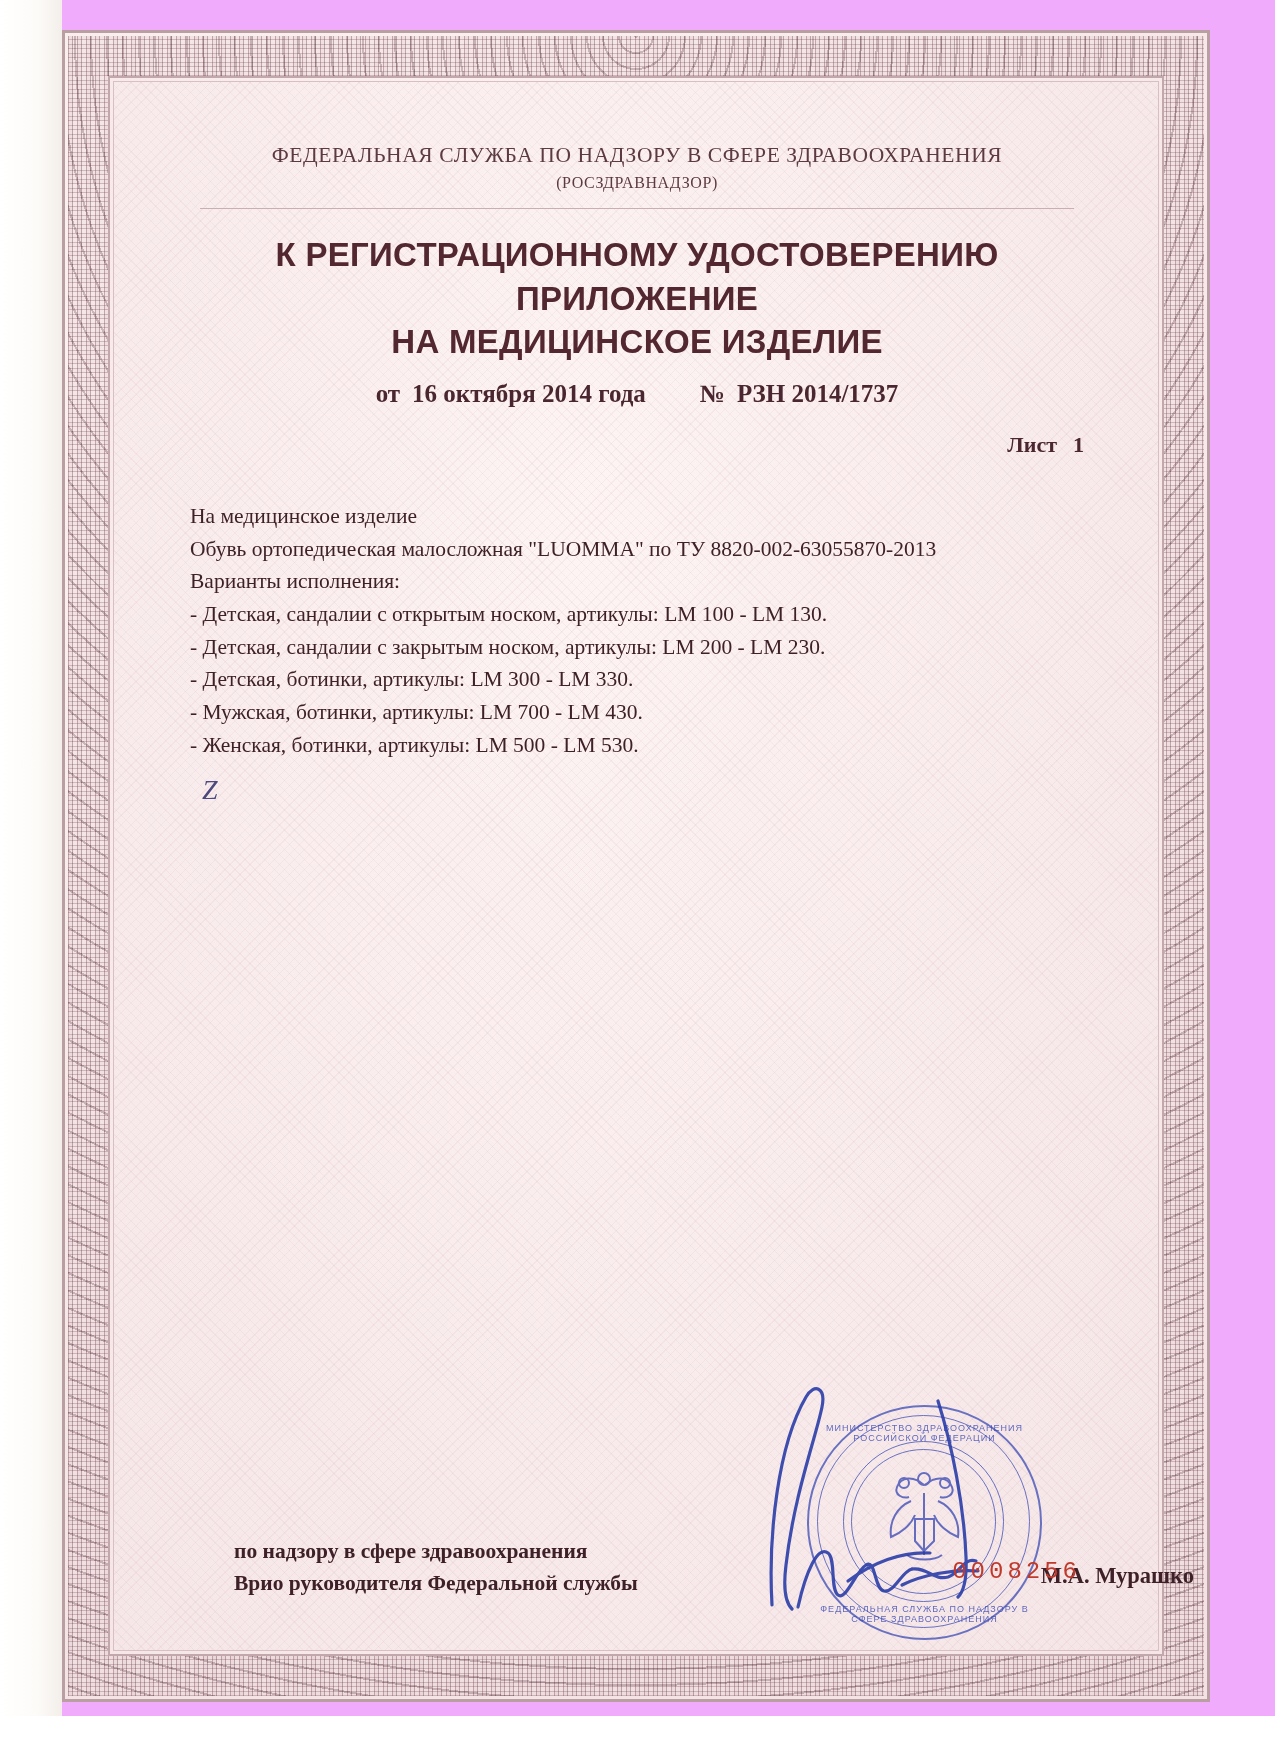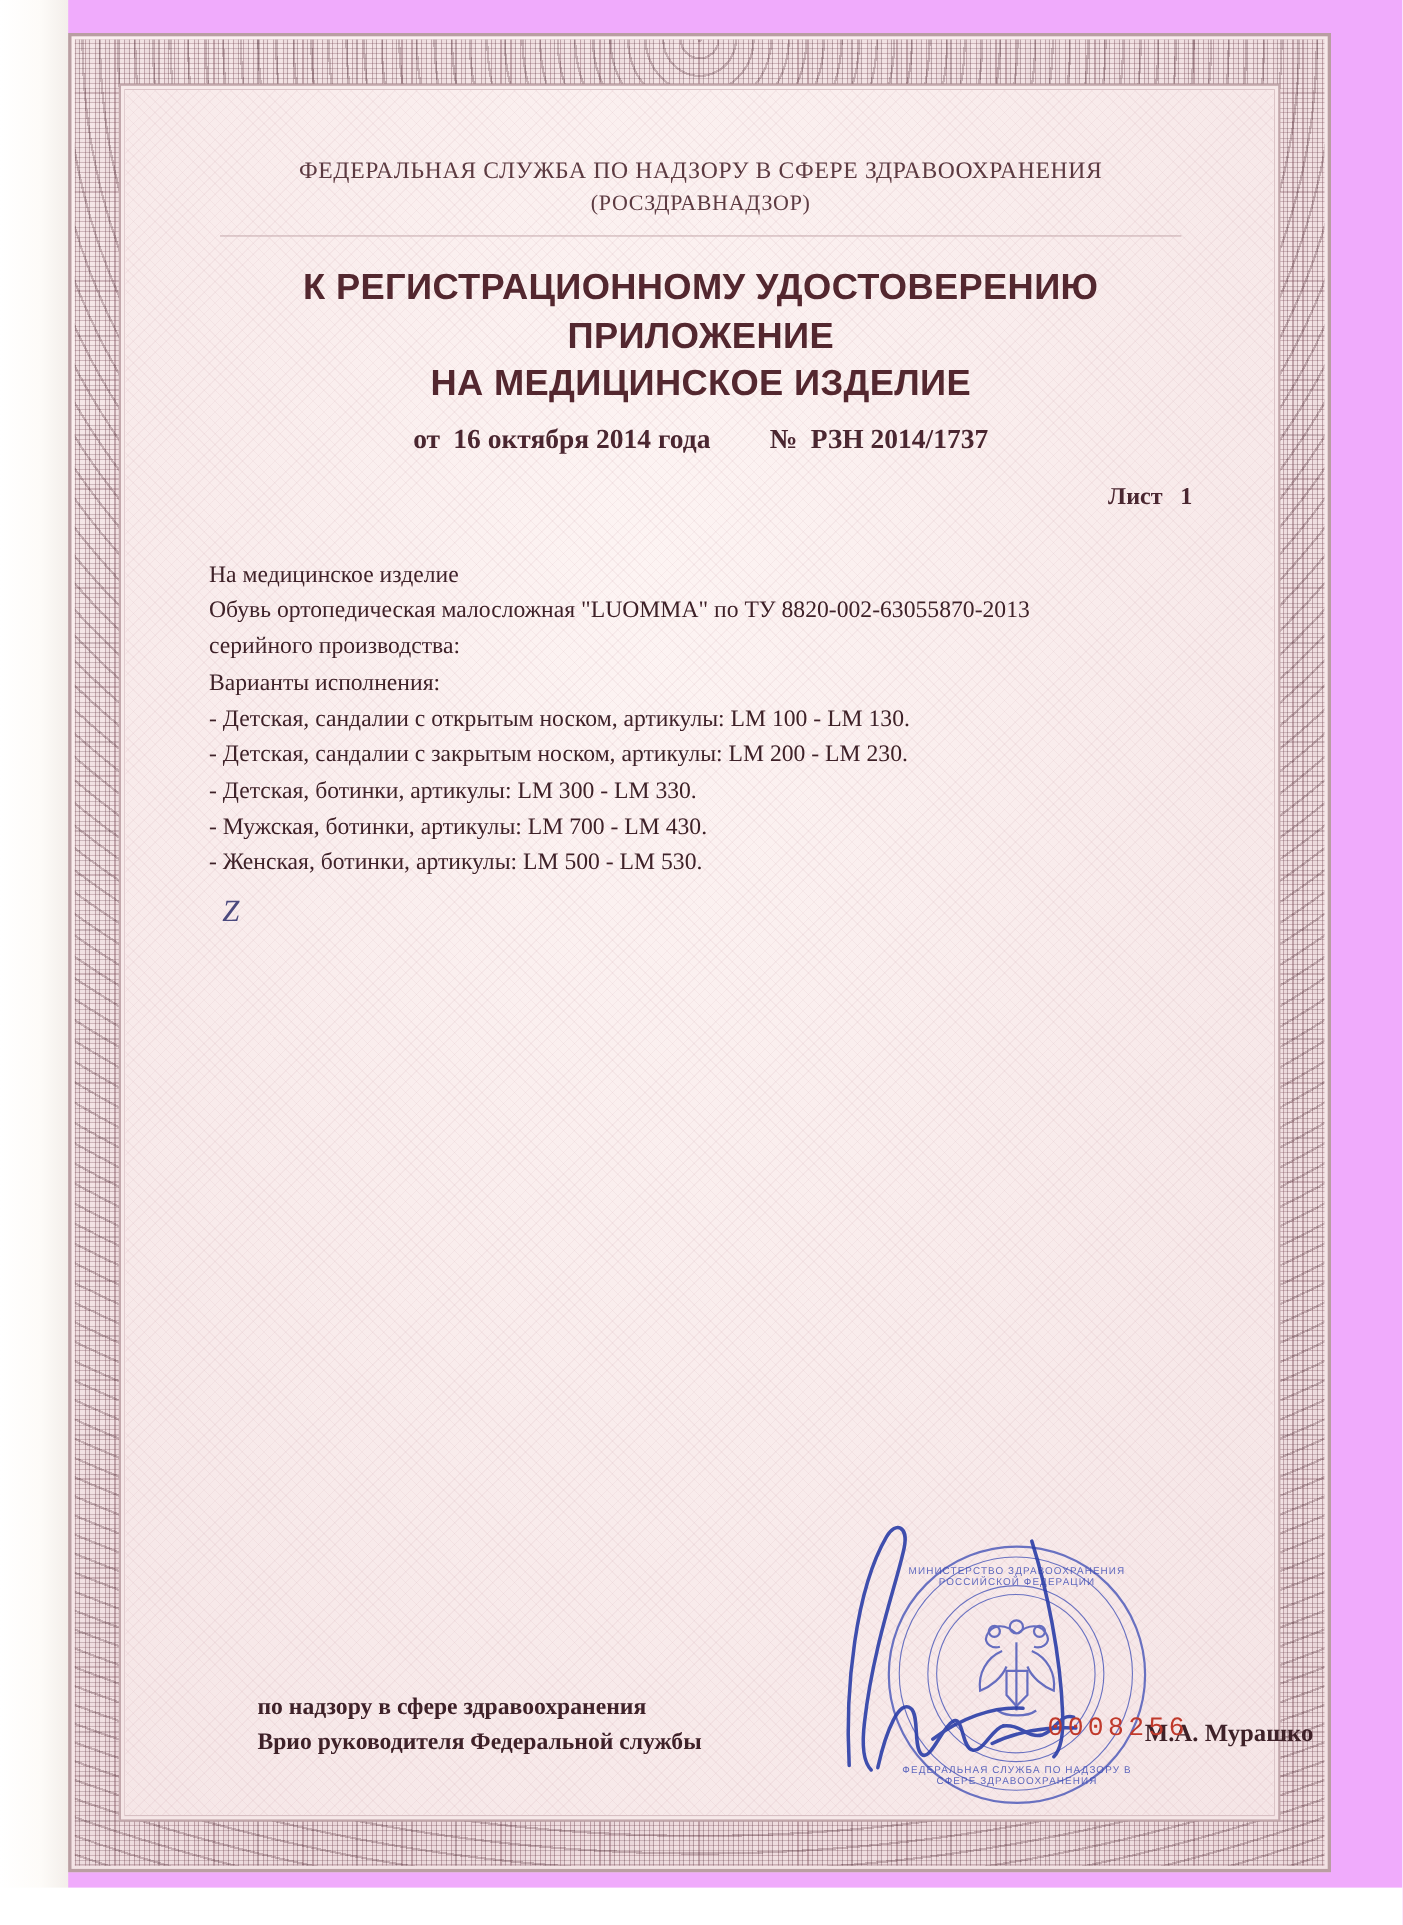--- a/index.html
+++ b/index.html
@@ -109,21 +109,21 @@
   }
 
   .agency {
     text-align: center;
     font-family: "Liberation Serif", serif;
     font-size: 21.5px;
     letter-spacing: 0.6px;
     color: #5c3a41;
     line-height: 1.45;
   }
-  .agency .line2 { font-size: 20px; }
+  .agency .line2 { font-size: 16px; }
 
   .rule {
     margin: 14px auto 0 auto;
     width: 874px;
     height: 1px;
     background: #c9aeb2;
   }
 
   .title {
     margin-top: 24px;
@@ -302,21 +302,20 @@
         <span>от</span><span class="gap-sm"></span><span>16 октября 2014 года</span><span class="gap-lg"></span><span>№</span><span class="gap-sm"></span><span>РЗН 2014/1737</span>
       </div>
 
       <div class="sheet-no">
         <span>Лист</span><span class="num">1</span>
       </div>
 
       <div class="body">
         <div>На медицинское изделие</div>
         <div class="strong">Обувь ортопедическая малосложная "LUOMMA" по ТУ 8820-002-63055870-2013</div>
-        <div class="strong">серийного производства:</div>
         <div>Варианты исполнения:</div>
         <div class="item">- Детская, сандалии с открытым носком, артикулы: LM 100 - LM 130.</div>
         <div class="item">- Детская, сандалии с закрытым носком, артикулы: LM 200 - LM 230.</div>
         <div class="item">- Детская, ботинки, артикулы: LM 300 - LM 330.</div>
         <div class="item">- Мужская, ботинки, артикулы: LM 700 - LM 430.</div>
         <div class="item">- Женская, ботинки, артикулы: LM 500 - LM 530.</div>
         <div class="scribble">Z</div>
       </div>
 
     </div>

